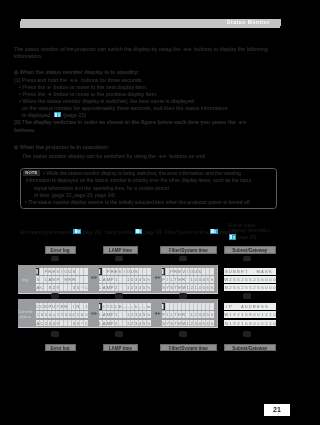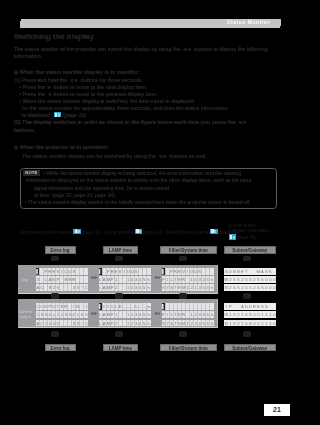--- a/index.html
+++ b/index.html
@@ -66,21 +66,20 @@
 <body>
 
 <div class="page">
 
   <div class="hdr">
     <div class="lbl">Status Monitor</div>
   </div>
   <div class="cut" style="left:19px;top:19px"></div>
   <div class="cut" style="left:279.5px;top:25.8px"></div>
 
-  <h1 class="title">Switching the display</h1>
 
   <div class="t" style="left:14px;top:45.8px">The status monitor of the projector can switch the display by using the ◄► buttons to display the following</div>
   <div class="t" style="left:14px;top:52.6px">information.</div>
 
   <div class="t b" style="left:14px;top:69.4px">◆ When the status monitor display is in standby:</div>
   <div class="t" style="left:14px;top:76.6px">(1) Press and hold the ◄► buttons for three seconds.</div>
   <div class="t" style="left:19px;top:83.6px">• Press the ► button to move to the next display item.</div>
   <div class="t" style="left:19px;top:90.6px">• Press the ◄ button to move to the previous display item.</div>
   <div class="t" style="left:19px;top:97.6px">• When the status monitor display is switched, the item name is displayed</div>
   <div class="t" style="left:22px;top:104.6px">on the status monitor for approximately three seconds, and then the status information</div>

